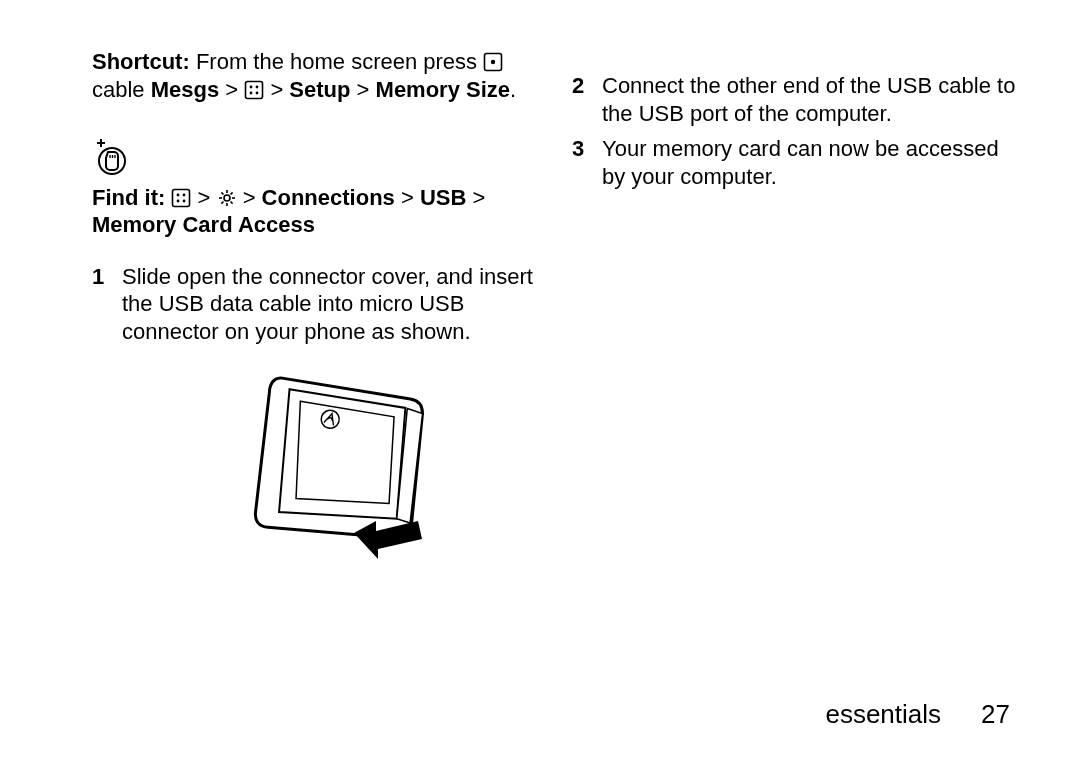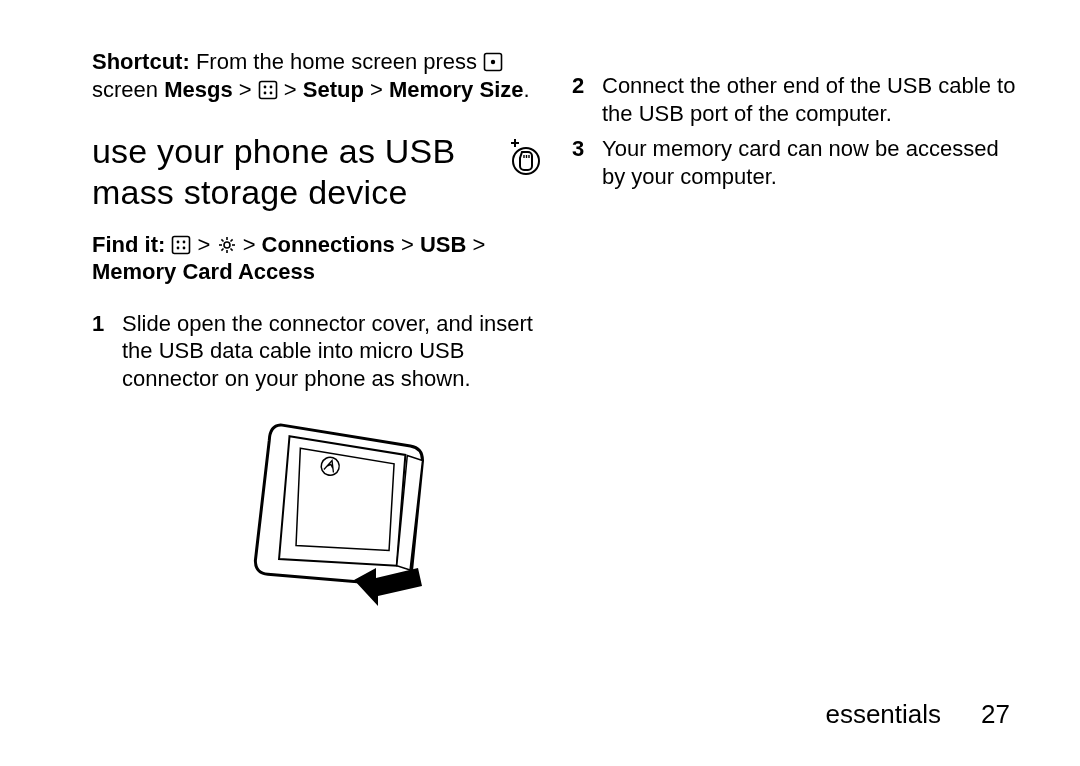--- a/index.html
+++ b/index.html
@@ -75,33 +75,32 @@
   <div class="col">
 
     <p class="shortcut">
       <b>Shortcut:</b><span> From the home screen press </span><span class="key-icon">
           <svg width="20" height="20" viewBox="0 0 20 20">
             <rect x="1.5" y="1.5" width="17" height="17" rx="2" fill="none" stroke="#000" stroke-width="1.6"></rect>
             <circle cx="10" cy="10" r="2.2" fill="#000"></circle>
           </svg>
         </span>
       <br>
-      <span>screen </span><span class="condensed">Mesgs</span><span> &gt; </span><span class="key-icon">
+      <span>cable </span><span class="condensed">Mesgs</span><span> &gt; </span><span class="key-icon">
           <svg width="20" height="20" viewBox="0 0 20 20">
             <rect x="1.5" y="1.5" width="17" height="17" rx="2" fill="none" stroke="#000" stroke-width="1.6"></rect>
             <circle cx="7" cy="7" r="1.4" fill="#000"></circle>
             <circle cx="13" cy="7" r="1.4" fill="#000"></circle>
             <circle cx="7" cy="13" r="1.4" fill="#000"></circle>
             <circle cx="13" cy="13" r="1.4" fill="#000"></circle>
           </svg>
         </span><span> &gt; </span><span class="condensed">Setup</span><span> &gt; </span><span class="condensed">Memory Size</span><span>.</span>
     </p>
 
     <div class="title-row">
-      <h1 class="section-title title-text">use your phone as USB mass storage device</h1>
       <span class="sd-icon">
         <svg width="34" height="40" viewBox="0 0 34 40">
           <circle cx="20" cy="24" r="13" fill="none" stroke="#000" stroke-width="2"></circle>
           <g transform="translate(14,15)">
             <path d="M2 0 h6 a4 4 0 0 1 4 4 v10 a4 4 0 0 1 -4 4 h-4 a4 4 0 0 1 -4 -4 v-8 z" fill="none" stroke="#000" stroke-width="2"></path>
             <line x1="4" y1="3" x2="4" y2="6" stroke="#000" stroke-width="1.4"></line>
             <line x1="6.5" y1="3" x2="6.5" y2="6" stroke="#000" stroke-width="1.4"></line>
             <line x1="9" y1="3" x2="9" y2="6" stroke="#000" stroke-width="1.4"></line>
           </g>
           <g transform="translate(5,2)">

